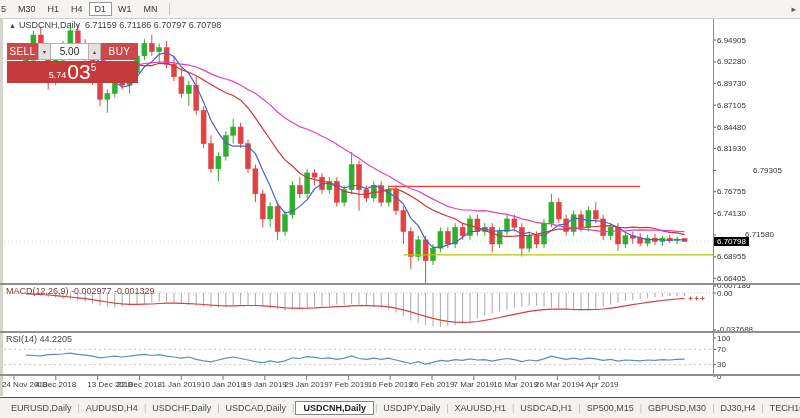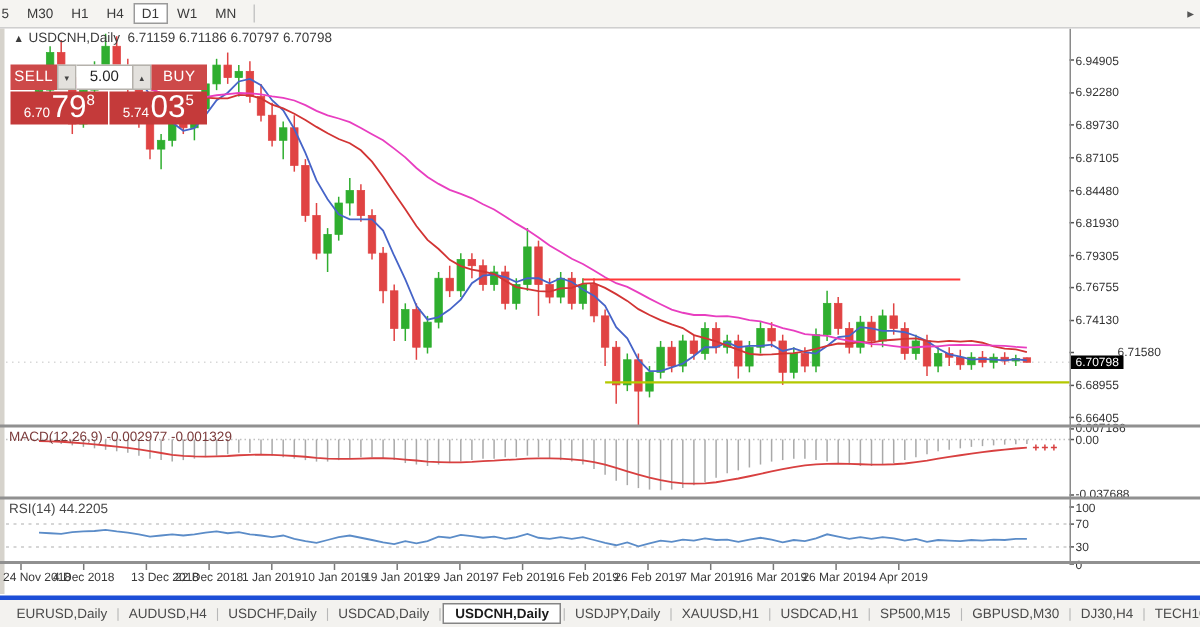--- a/index.html
+++ b/index.html
@@ -42,21 +42,21 @@
        display:flex;align-items:center;justify-content:center;font-size:10px;color:#222;}
   .w-row2{display:flex;height:22px;margin-top:1px;}
   .pbox{flex:1;color:#fff;display:flex;align-items:flex-end;justify-content:center;
         padding-bottom:2px;cursor:pointer;}
   .pbox.left{margin-right:1px;}
   .pbox .sm{font-size:9px;margin:0 1px 1px 0;}
   .pbox .big{font-size:21px;line-height:18px;}
   .pbox .sup{font-size:10px;align-self:flex-start;margin-top:1px;}
   
   .tabs{position:absolute;left:0;top:397px;width:800px;height:21px;background:#f3f2ef;
-        border-top:3px solid #1d4ed8;display:flex;align-items:center;font-size:9px;color:#4a4a4a;
+        border-top:1px solid #1d4ed8;display:flex;align-items:center;font-size:9px;color:#4a4a4a;
         overflow:hidden;padding-left:6px;z-index:8;box-sizing:border-box;}
   .tab{padding:2px 5px;white-space:nowrap;cursor:pointer;}
   .tab.active{background:#fff;border:1px solid #858585;font-weight:bold;padding:1px 7px;color:#1a1a1a;}
   .tab-sep{color:#b8b8b8;margin:0 1px;}
   .tabarrow{position:absolute;right:4px;top:4px;font-size:9px;color:#555;cursor:pointer;z-index:9;}
 </style>
 </head>
 <body>
 
 <div>
@@ -405,44 +405,39 @@
 
   <div class="widget">
     <div class="w-row1">
       <div class="btn-trade btn-sell" id="sellBtn" style="background: rgb(205, 73, 73);">SELL</div>
       <div class="spin-btn">▾</div>
       <div class="vol">5.00</div>
       <div class="spin-btn">▴</div>
       <div class="btn-trade btn-buy" id="buyBtn" style="background: rgb(205, 73, 73);">BUY</div>
     </div>
     <div class="w-row2">
-      <div class="pbox left" id="sellBox" style="background: rgb(196, 58, 58);">
-        <span class="sm">6.70</span>
-        <span class="big">79</span>
-        <span class="sup">8</span>
-      </div>
       <div class="pbox" id="buyBox" style="background: rgb(196, 58, 58);">
         <span class="sm">5.74</span>
         <span class="big">03</span>
         <span class="sup">5</span>
       </div>
     </div>
   </div>
 
   <div class="indlab macdlab">MACD(12,26,9) -0.002977 -0.001329</div>
   <div class="indlab rsilab">RSI(14) 44.2205</div>
 
   <div id="axisLabels">
       <div class="pl" style="top: 35.5px;">6.94905</div>
       <div class="pl" style="top: 57.445px;">6.92280</div>
       <div class="pl" style="top: 78.763px; text-align: right;">6.89730</div>
       <div class="pl" style="top: 100.708px;">6.87105</div>
       <div class="pl" style="top: 122.653px;">6.84480</div>
       <div class="pl" style="top: 143.971px;">6.81930</div>
-      <div class="pl" style="top: 165.916px;">6.79305</div>
+      <div class="pl" style="top: 165.916px; margin-left: 36px;">6.79305</div>
       <div class="pl" style="top: 187.234px;">6.76755</div>
       <div class="pl" style="top: 209.179px;">6.74130</div>
       <div class="pl" style="top: 230.497px; margin-left: 28px;">6.71580</div>
       <div class="pl" style="top: 252.442px;">6.68955</div>
       <div class="pl" style="top: 273.76px;">6.66405</div>
       <div class="cur" style="top: 236.535px;">6.70798</div>
       <div class="pl" style="top: 281.446px;">0.007186</div>
       <div class="pl" style="top: 288.5px;">0.00</div>
       <div class="pl" style="top: 325.498px;">-0.037688</div>
       <div class="pl" style="top: 333.5px;">100</div>

